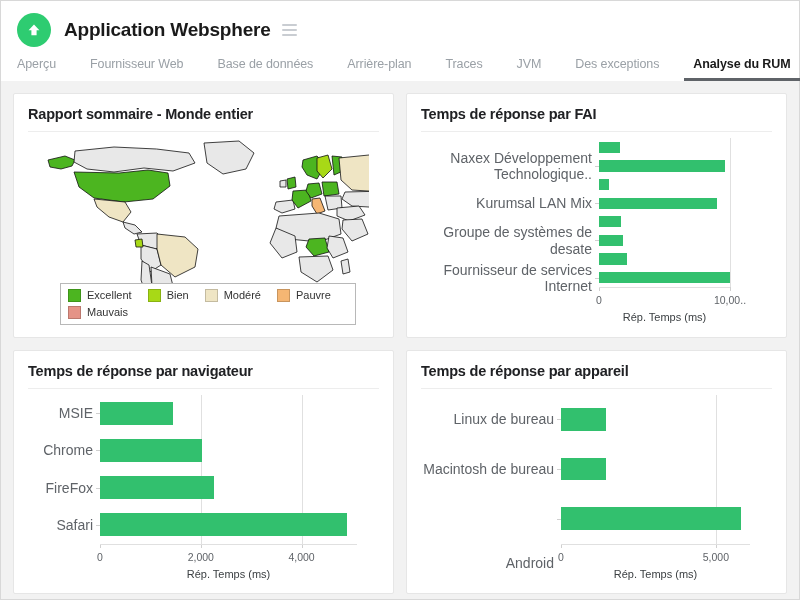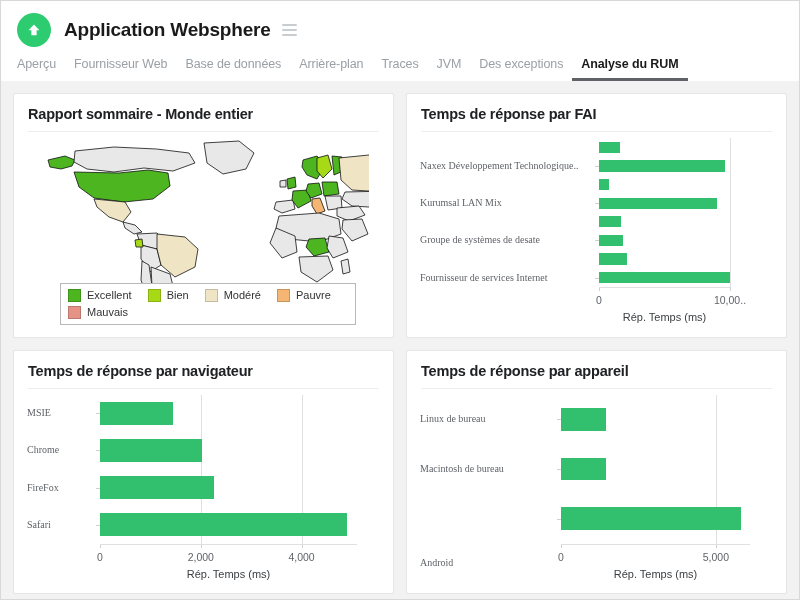--- a/index.html
+++ b/index.html
@@ -23,21 +23,21 @@
   }
   .logo svg { display: block; }
   .app-title {
     font-size: 19px; font-weight: bold; color: #1a1a1a;
     margin-left: 13px; letter-spacing: -0.2px; white-space: nowrap;
   }
   .hamburger { margin-left: 11px; display: flex; flex-direction: column;
                justify-content: space-between; width: 15px; height: 12px; cursor: pointer; }
   .hamburger span { display: block; height: 2px; background: #c9cdd2; border-radius: 1px; }
 
-  .tabs { display: flex; align-items: flex-end; padding: 0 16px; gap: 0; }
+  .tabs { display: flex; align-items: flex-end; padding: 0 16px; gap: 16px; }
   .tab {
     font-size: 12.5px; color: #9aa0a6; padding: 4px 9px 7px 9px;
     white-space: nowrap; cursor: pointer; border-bottom: 3px solid transparent;
     letter-spacing: -0.1px;
   }
   .tab:first-child { padding-left: 0; }
   .tab.active { color: #1a1a1a; font-weight: bold; border-bottom-color: #5f6368; }
 
   
   .grid {
@@ -65,22 +65,22 @@
   }
   .legend-item { display: flex; align-items: center; font-size: 11px; color: #333;
                  margin-right: 16px; white-space: nowrap; }
   .legend-item:nth-child(4) { margin-right: 0; }
   .sw { width: 13px; height: 13px; margin-right: 6px; border: 1px solid rgba(0,0,0,.18); flex:0 0 auto;}
 
   
   .chart { position: relative; width: 100%; height: 100%; }
   .bar { position: absolute; background: #32c06e; }
   .ylab {
-    position: absolute; text-align: left; font-size: 10px; color: #5f6368;
-    line-height: 1.15; white-space: nowrap; transform: translateY(-50%); font-family: Liberation Serif, serif;
+    position: absolute; text-align: right; font-size: 14px; color: #5f6368;
+    line-height: 1.15; white-space: nowrap; transform: translateY(-50%);
   }
   .ylab.wrap { white-space: normal; }
   .tickline { position: absolute; width: 1px; background: #e0e0e0; }
   .axisline { position: absolute; height: 1px; background: #e0e0e0; }
   .tickmark { position: absolute; width: 1px; height: 4px; background: #d0d0d0; }
   .ytickmark { position: absolute; width: 4px; height: 1px; background: #d0d0d0; }
   .xtick { position: absolute; font-size: 10.5px; color: #5f6368;
            transform: translateX(-50%); white-space: nowrap; }
   .axis-title { position: absolute; font-size: 11px; color: #3c4043;
                 transform: translateX(-50%); white-space: nowrap; }

